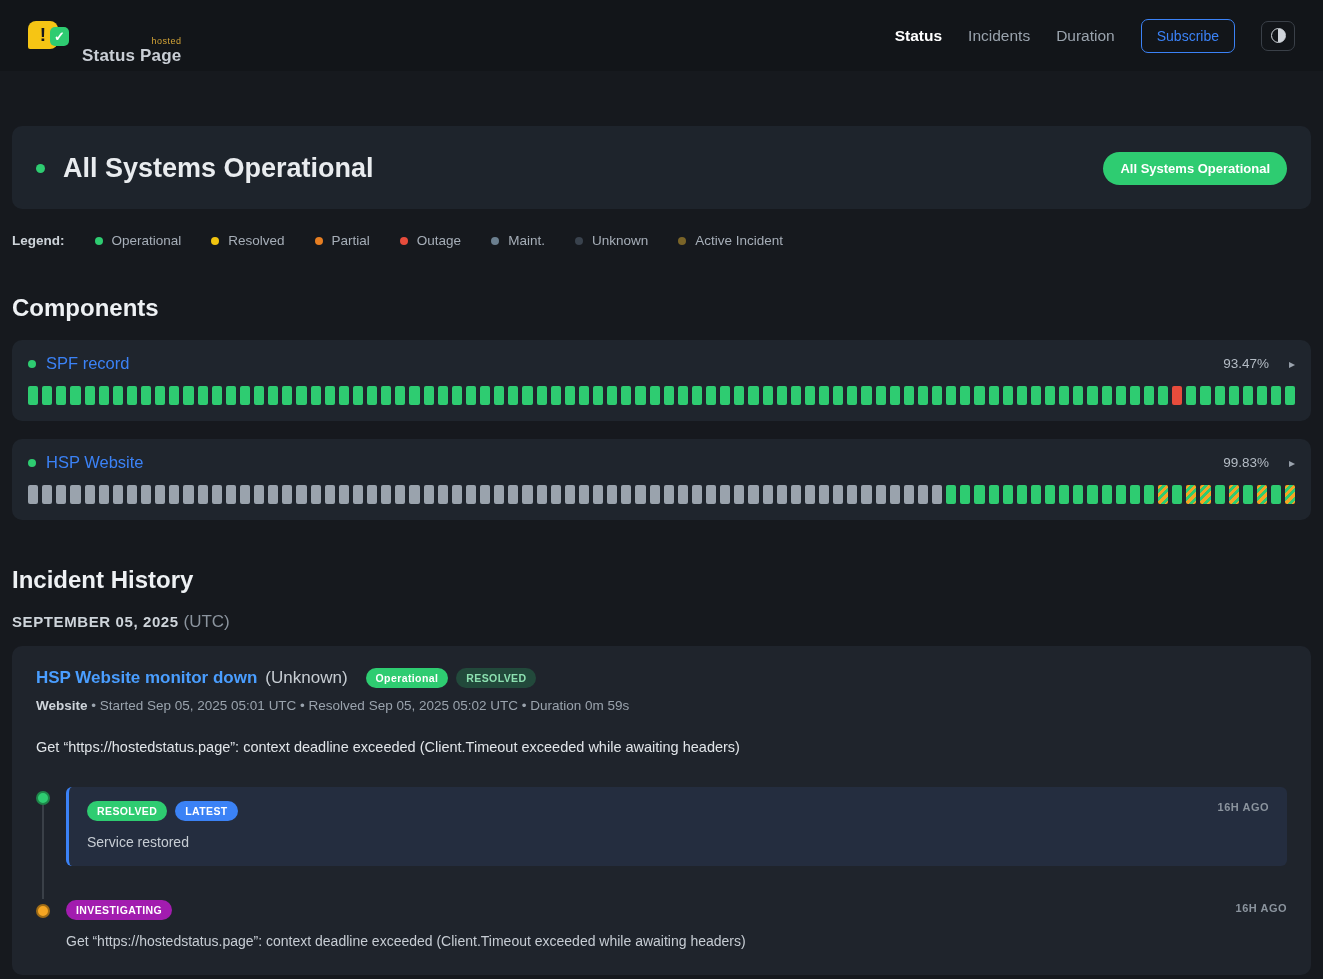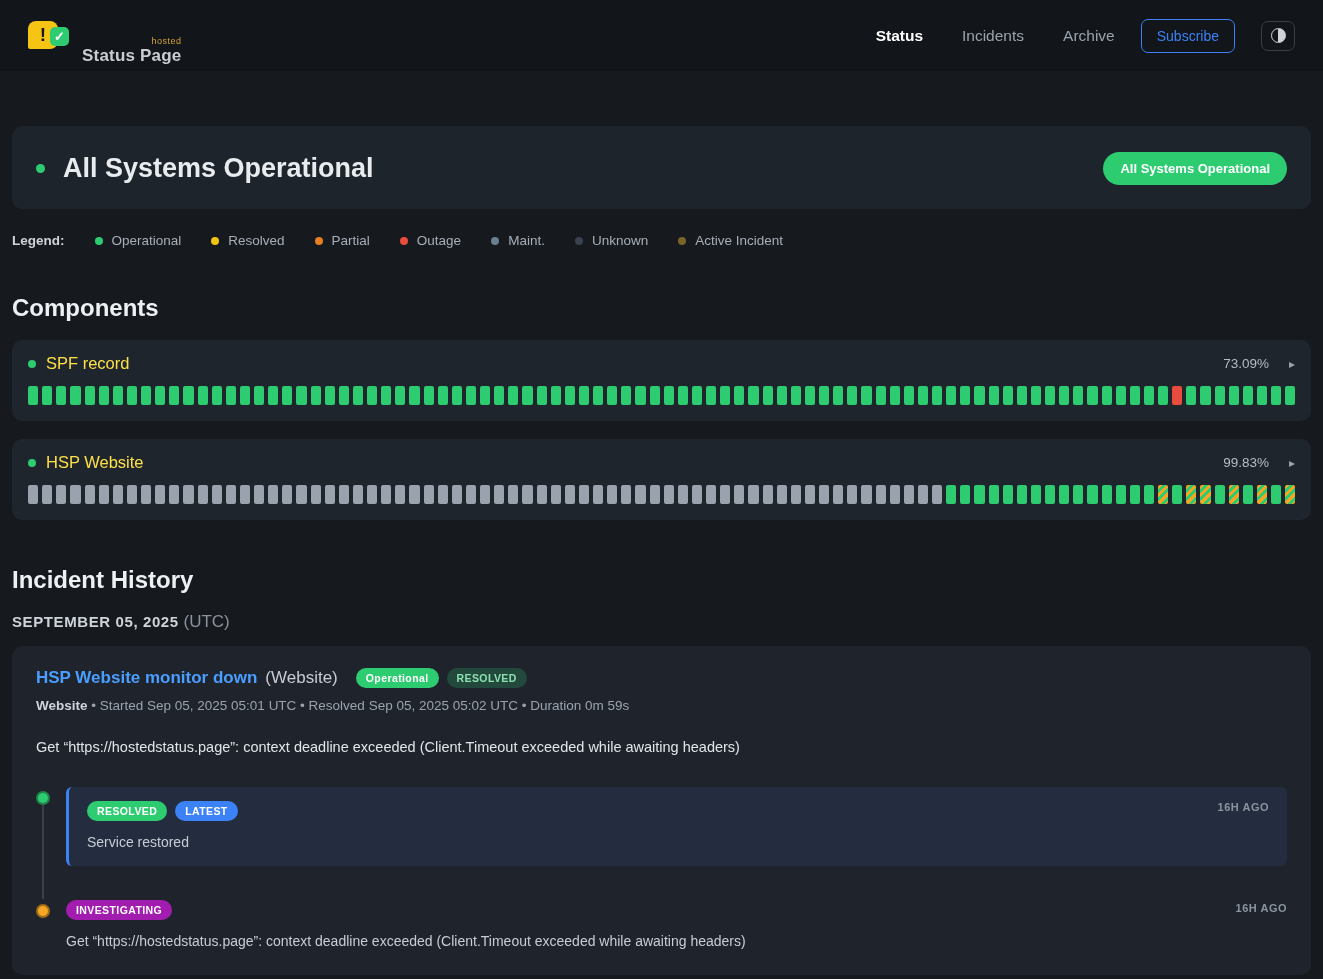--- a/index.html
+++ b/index.html
@@ -31,21 +31,21 @@
     font-size:13px; font-weight:bold;
     display:flex; align-items:center; justify-content:center;
   }
   .logo-text-wrap { position:relative; padding-top:8px;margin-top:32px; }
   .logo-hosted {
     position:absolute; top:-2px; right:0;
     color:#d3a437; font-size:9px; letter-spacing:.5px;
   }
   .logo-text { color:#c9ced5; font-size:17px; font-weight:bold; letter-spacing:.2px; }
   .header-right { display:flex; align-items:center; gap:26px; }
-  .nav { display:flex; align-items:center; gap:39px; }
+  .nav { display:flex; align-items:center; gap:26px; }
   .nav-link { color:#9aa3ad; font-size:15.5px; text-decoration:none; cursor:pointer; }
   .nav-link.active { color:#ffffff; font-weight:bold; }
   .subscribe-btn {
     background:transparent; border:1px solid #3b82f6; color:#3b82f6;
     font-size:14px; padding:8px 15px; border-radius:7px; cursor:pointer;
     font-family:inherit;
   }
   .theme-btn {
     width:34px; height:30px; border:1px solid #3a4048; background:transparent;
     border-radius:7px; cursor:pointer; display:flex; align-items:center; justify-content:center;
@@ -73,21 +73,21 @@
   .legend-row { display:flex; align-items:center; gap:30px; margin:24px 0 0; padding:0 0 0 0; }
   .legend-title { font-size:13.5px; font-weight:bold; color:#ced4da; }
   .legend-item { display:flex; align-items:center; gap:9px; }
   .legend-item .dot { width:8px; height:8px; }
   .legend-label { font-size:13.5px; color:#a6aeb8; }
   
   .section-title { font-size:24px; font-weight:bold; color:#eef1f4; margin:46px 0 18px; }
   .component-card { background:#1f252d; border-radius:10px; padding:14px 16px 16px; margin-bottom:18px; }
   .component-head { display:flex; align-items:center; gap:10px; margin-bottom:13px; }
   .component-head .dot { width:8px; height:8px; }
-  .component-name { font-size:16.5px; color:#fde047; font-weight:500; }
+  .component-name { font-size:16.5px; color:#3b82f6; font-weight:500; }
   .component-uptime { margin-left:auto; font-size:13.5px; color:#b4bcc5; }
   .component-toggle { color:#9aa3ad; font-size:12px; cursor:pointer; margin-left:10px; }
   .bars { display:flex; gap:4px; height:19px; }
   .bar { flex:1; border-radius:2px; cursor:pointer; }
   .bar-g { background:#2ecc71; }
   .bar-r { background:#e74c3c; }
   .bar-x { background:#9aa3ad; }
   .bar-d { background:repeating-linear-gradient(135deg,#f5a623 0 3px,#2ecc71 3px 6px); }
   
   .date-heading { font-size:15px; font-weight:bold; color:#ced4da; letter-spacing:.6px; margin:0 0 14px; }
@@ -144,21 +144,21 @@
     </div>
     <div class="logo-text-wrap">
       <span class="logo-hosted">hosted</span>
       <span class="logo-text">Status Page</span>
     </div>
   </div>
   <div class="header-right">
     <nav class="nav">
         <a class="nav-link active">Status</a>
         <a class="nav-link">Incidents</a>
-        <a class="nav-link">Archive</a>
+        <a class="nav-link">Duration</a>
       </nav>
     <button class="subscribe-btn">Subscribe</button>
     <button class="theme-btn">
       <span class="theme-circle"></span>
     </button>
   </div>
 </header>
 
 <main class="page">
 
@@ -203,21 +203,21 @@
         </div>
       </div>
   </div>
 
   <h2 class="section-title">Components</h2>
   <div>
       <section class="component-card">
         <div class="component-head">
           <span class="dot" style="background: rgb(46, 204, 113);"></span>
           <span class="component-name">SPF record</span>
-          <span class="component-uptime">73.09%</span>
+          <span class="component-uptime">93.47%</span>
           <span class="component-toggle">▸</span>
         </div>
         <div class="bars">
           <span class="bar bar-g"></span>
           <span class="bar bar-g"></span>
           <span class="bar bar-g"></span>
           <span class="bar bar-g"></span>
           <span class="bar bar-g"></span>
           <span class="bar bar-g"></span>
           <span class="bar bar-g"></span>
@@ -410,21 +410,21 @@
 
   <h2 class="section-title">Incident History</h2>
   <div class="date-heading">
     <span>SEPTEMBER 05, 2025</span>
     <span class="date-suffix">(UTC)</span>
   </div>
 
   <section class="incident-card">
     <div class="incident-title-row">
       <a class="incident-link">HSP Website monitor down</a>
-      <span class="incident-scope">(Website)</span>
+      <span class="incident-scope">(Unknown)</span>
       <span class="badges">
           <span class="badge badge-green">Operational</span>
           <span class="badge badge-green-muted">RESOLVED</span>
         </span>
     </div>
     <div class="incident-meta">
       <b>Website</b><span> • Started Sep 05, 2025 05:01 UTC • Resolved Sep 05, 2025 05:02 UTC • Duration 0m 59s</span>
     </div>
     <div class="incident-desc">Get “https://hostedstatus.page”: context deadline exceeded (Client.Timeout exceeded while awaiting headers)</div>
     <div class="timeline">

